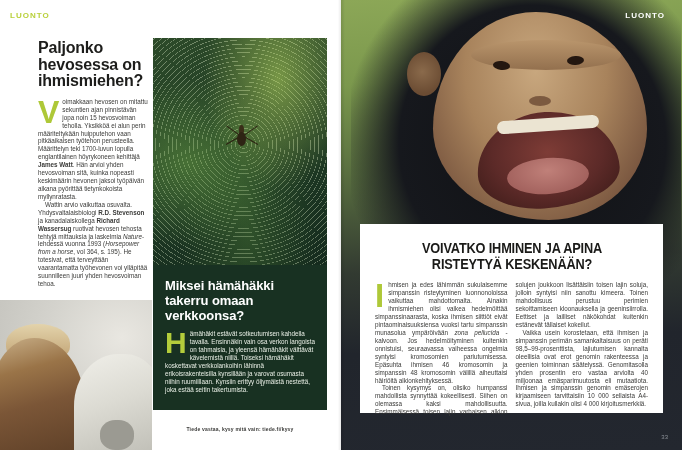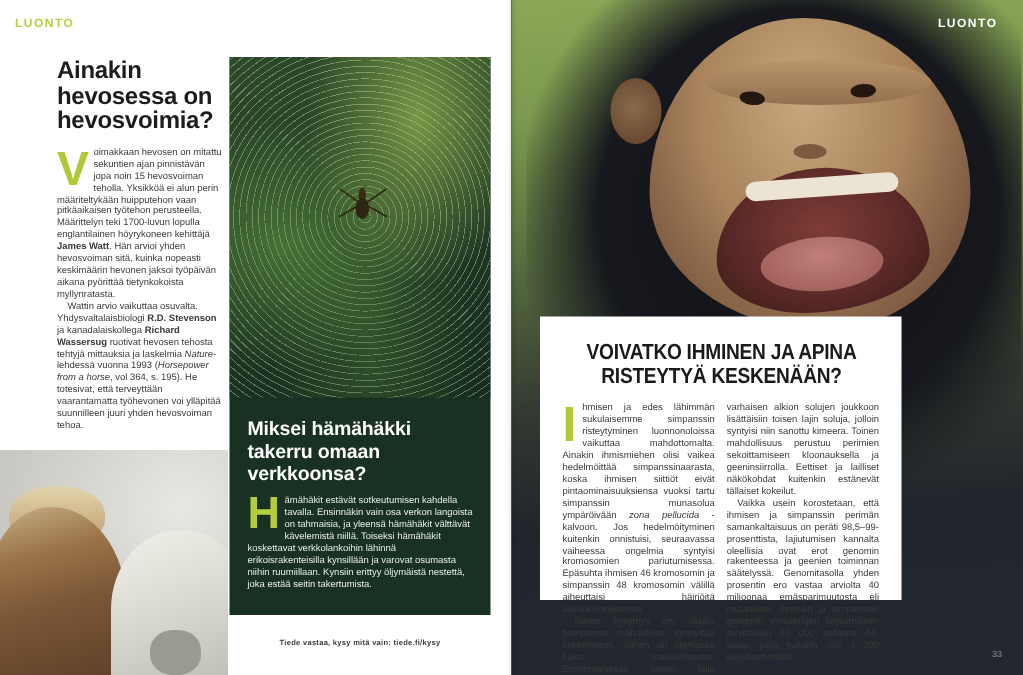--- a/index.html
+++ b/index.html
@@ -74,42 +74,42 @@
     border-radius: 50% 50% 55% 45% / 62% 62% 38% 38%;
     background: radial-gradient(ellipse at 50% 42%, #7e3c36 0%, #5c2a28 55%, #371916 100%); }
   .chimp-teeth { position:absolute; left:156px; top:118px; width:102px; height:13px; transform:rotate(-4deg);
     border-radius:7px; background:#ebe4d2; }
   .chimp-tongue { position:absolute; left:166px; top:158px; width:82px; height:36px; transform:rotate(-4deg);
     border-radius:50%; background: radial-gradient(ellipse at 50% 35%, #c08079 0%, #a05f5b 80%); }
 
   .tag-right { position:absolute; right:17px; top:11px; font-size:8px; font-weight:bold; letter-spacing:1px; color:#ffffff; }
   .page-number { position:absolute; right:14px; bottom:10px; font-size:6px; color:#8b9097; }
 
-  .feature-card { position:absolute; left:19px; top:211px; width:241px; height:189px; background:#ffffff; }
+  .feature-card { position:absolute; left:19px; top:224px; width:303px; height:189px; background:#ffffff; }
   .feature-title { margin:16px auto 9px auto; width:236px; text-align:center; font-size:14.5px; line-height:1.12;
     font-weight:bold; color:#1a1a18; transform:scaleX(0.88); transform-origin:center; letter-spacing:-0.2px; }
   .feature-columns { margin:0 15px; column-count:2; column-gap:8px; font-size:6.3px; line-height:1.26;
     color:#3a3a38; text-align:justify; }
   .feature-columns p { margin:0; }
   .feature-columns p + p { text-indent:7px; }
   .feature-columns .dropcap { font-size:33px; color:#aec838; padding:2px 4px 0 0; }
 
   .gutter { position:absolute; left:338px; top:0; width:7px; height:450px;
     background: linear-gradient(90deg, rgba(0,0,0,0) 0%, rgba(0,0,0,0.10) 50%, rgba(0,0,0,0) 100%); pointer-events:none; }
 </style>
 </head>
 <body>
 
 <div class="spread">
 
   <div class="page-left">
     <div class="tag-left">LUONTO</div>
 
     <div class="horse-article">
-      <h1>Ainakin hevosessa on hevosvoimia?</h1>
+      <h1>Paljonko hevosessa on ihmismiehen?</h1>
       <div class="bodytext">
         <span class="dropcap">V</span>
         <div>
             <p><span>oimakkaan hevosen on mitattu sekuntien ajan pinnistävän jopa noin 15 hevosvoiman teholla. Yksikköä ei alun perin määriteltykään huipputehon vaan pitkäaikaisen työtehon perusteella. Määrittelyn teki 1700-luvun lopulla englantilainen höyrykoneen kehittäjä </span><span style="font-weight: bold;">James Watt</span><span>. Hän arvioi yhden hevosvoiman sitä, kuinka nopeasti keskimäärin hevonen jaksoi työpäivän aikana pyörittää tietynkokoista myllynratasta.</span></p>
             <p><span>Wattin arvio vaikuttaa osuvalta. Yhdysvaltalaisbiologi </span><span style="font-weight: bold;">R.D. Stevenson</span><span> ja kanadalaiskollega </span><span style="font-weight: bold;">Richard Wassersug</span><span> ruotivat hevosen tehosta tehtyjä mittauksia ja laskelmia </span><span style="font-style: italic;">Nature</span><span>-lehdessä vuonna 1993 (</span><span style="font-style: italic;">Horsepower from a horse</span><span>, vol 364, s. 195). He totesivat, että terveyttään vaarantamatta työhevonen voi ylläpitää suunnilleen juuri yhden hevosvoiman tehoa.</span></p>
           </div>
       </div>
     </div>
 
     <div class="horse-photo">

